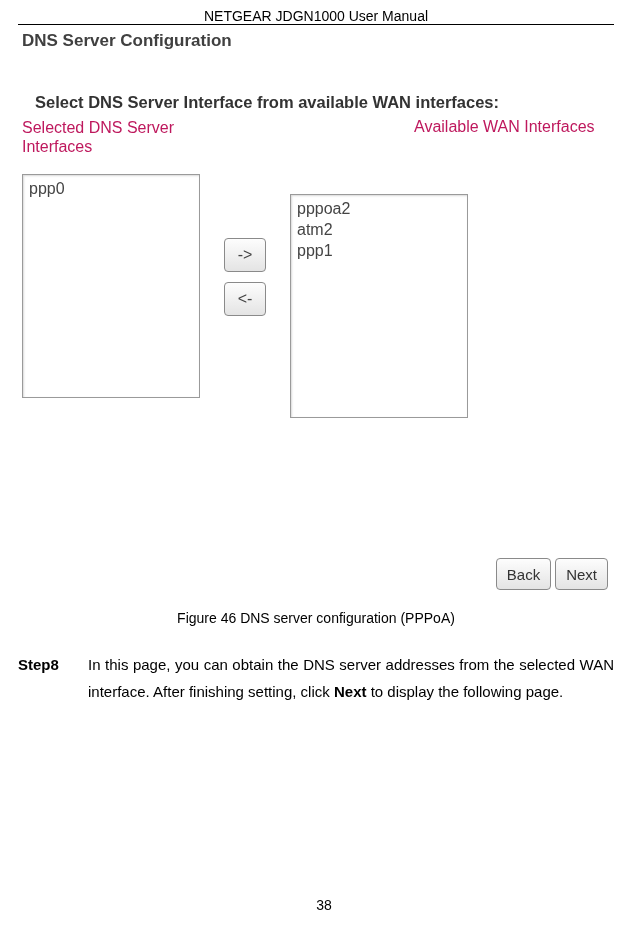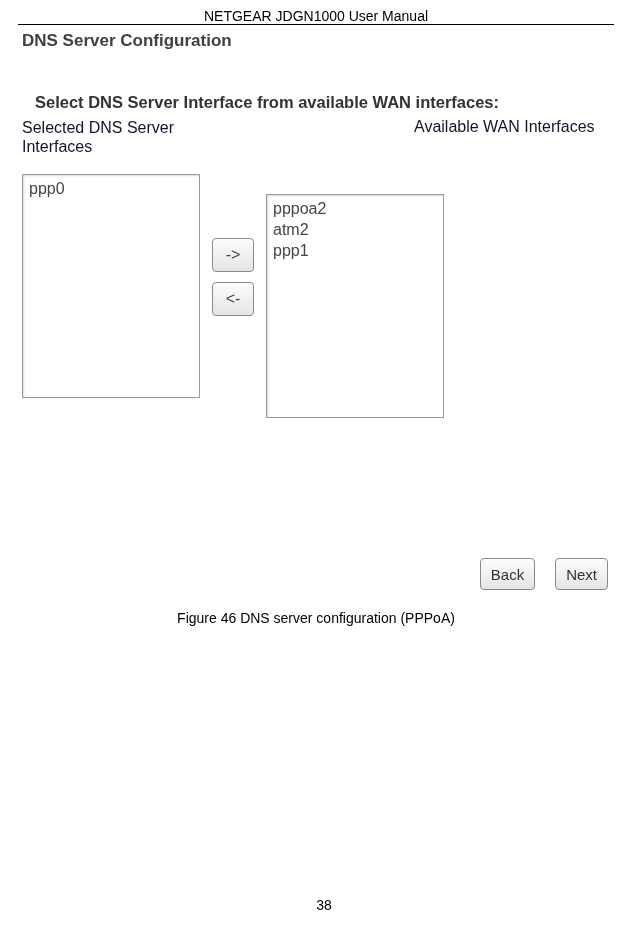--- a/index.html
+++ b/index.html
@@ -32,29 +32,29 @@
       font-size: 16.5px;
       font-weight: bold;
       color: #333;
       margin-bottom: 6px;
       margin-left: 13px;
     }
     .labels-row {
       display: flex;
       justify-content: space-between;
       font-size: 16px;
-      color: #0f172a;
+      color: #be185d;
       margin-bottom: 18px;
     }
     .label-left { width: 200px; line-height: 1.2; }
     .label-right { width: 200px; text-align: left; }
     .lists-row {
       display: flex;
       align-items: flex-start;
-      gap: 6px;
+      gap: 18px;
     }
     .listbox {
       width: 178px;
       height: 224px;
       border: 1px solid #9a9a9a;
       box-shadow: inset 1px 1px 2px rgba(0,0,0,0.15);
       padding: 4px 6px;
       font-size: 16px;
       color: #444;
       line-height: 1.3;
@@ -82,21 +82,21 @@
     }
     .right-side {
       flex: 1;
       display: flex;
       flex-direction: column;
       margin-top: 20px;
     }
     .nav-row {
       display: flex;
       justify-content: flex-end;
-      gap: 20px;
+      gap: 4px;
       margin-top: 140px;
       padding-right: 6px;
     }
     .nav-btn {
       height: 32px;
       padding: 0 10px;
       border: 1px solid #8a8a8a;
       border-radius: 4px;
       background: linear-gradient(#fdfdfd, #e4e4e4);
       font-size: 15px;
@@ -170,15 +170,21 @@
     </div>
 
     <div class="nav-row">
       <div class="nav-btn">Back</div>
       <div class="nav-btn">Next</div>
     </div>
   </div>
 
   <div class="caption">Figure 46 DNS server configuration (PPPoA)</div>
 
+  <div class="step-block">
+    <div class="step-label">Step8</div>
+    <div class="step-text">
+      <span>In this page, you can obtain the DNS server addresses from the selected WAN interface. After finishing setting, click </span><b>Next</b><span> to display the following page.</span>
+    </div>
+  </div>
 </div>
 
 <div class="page-number">38</div>
 
 </body></html>

